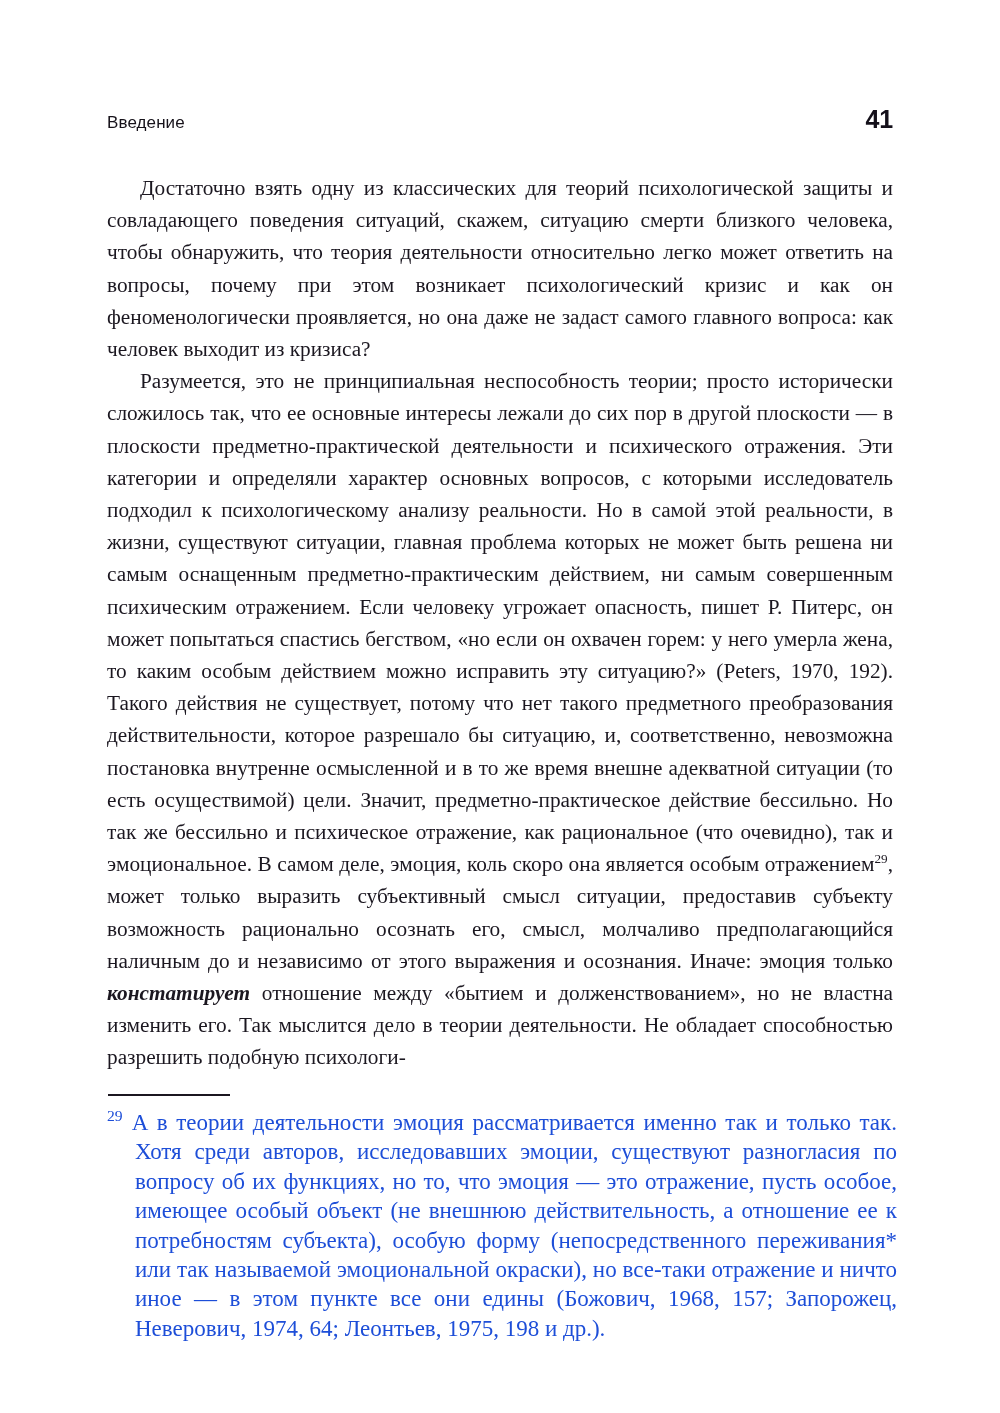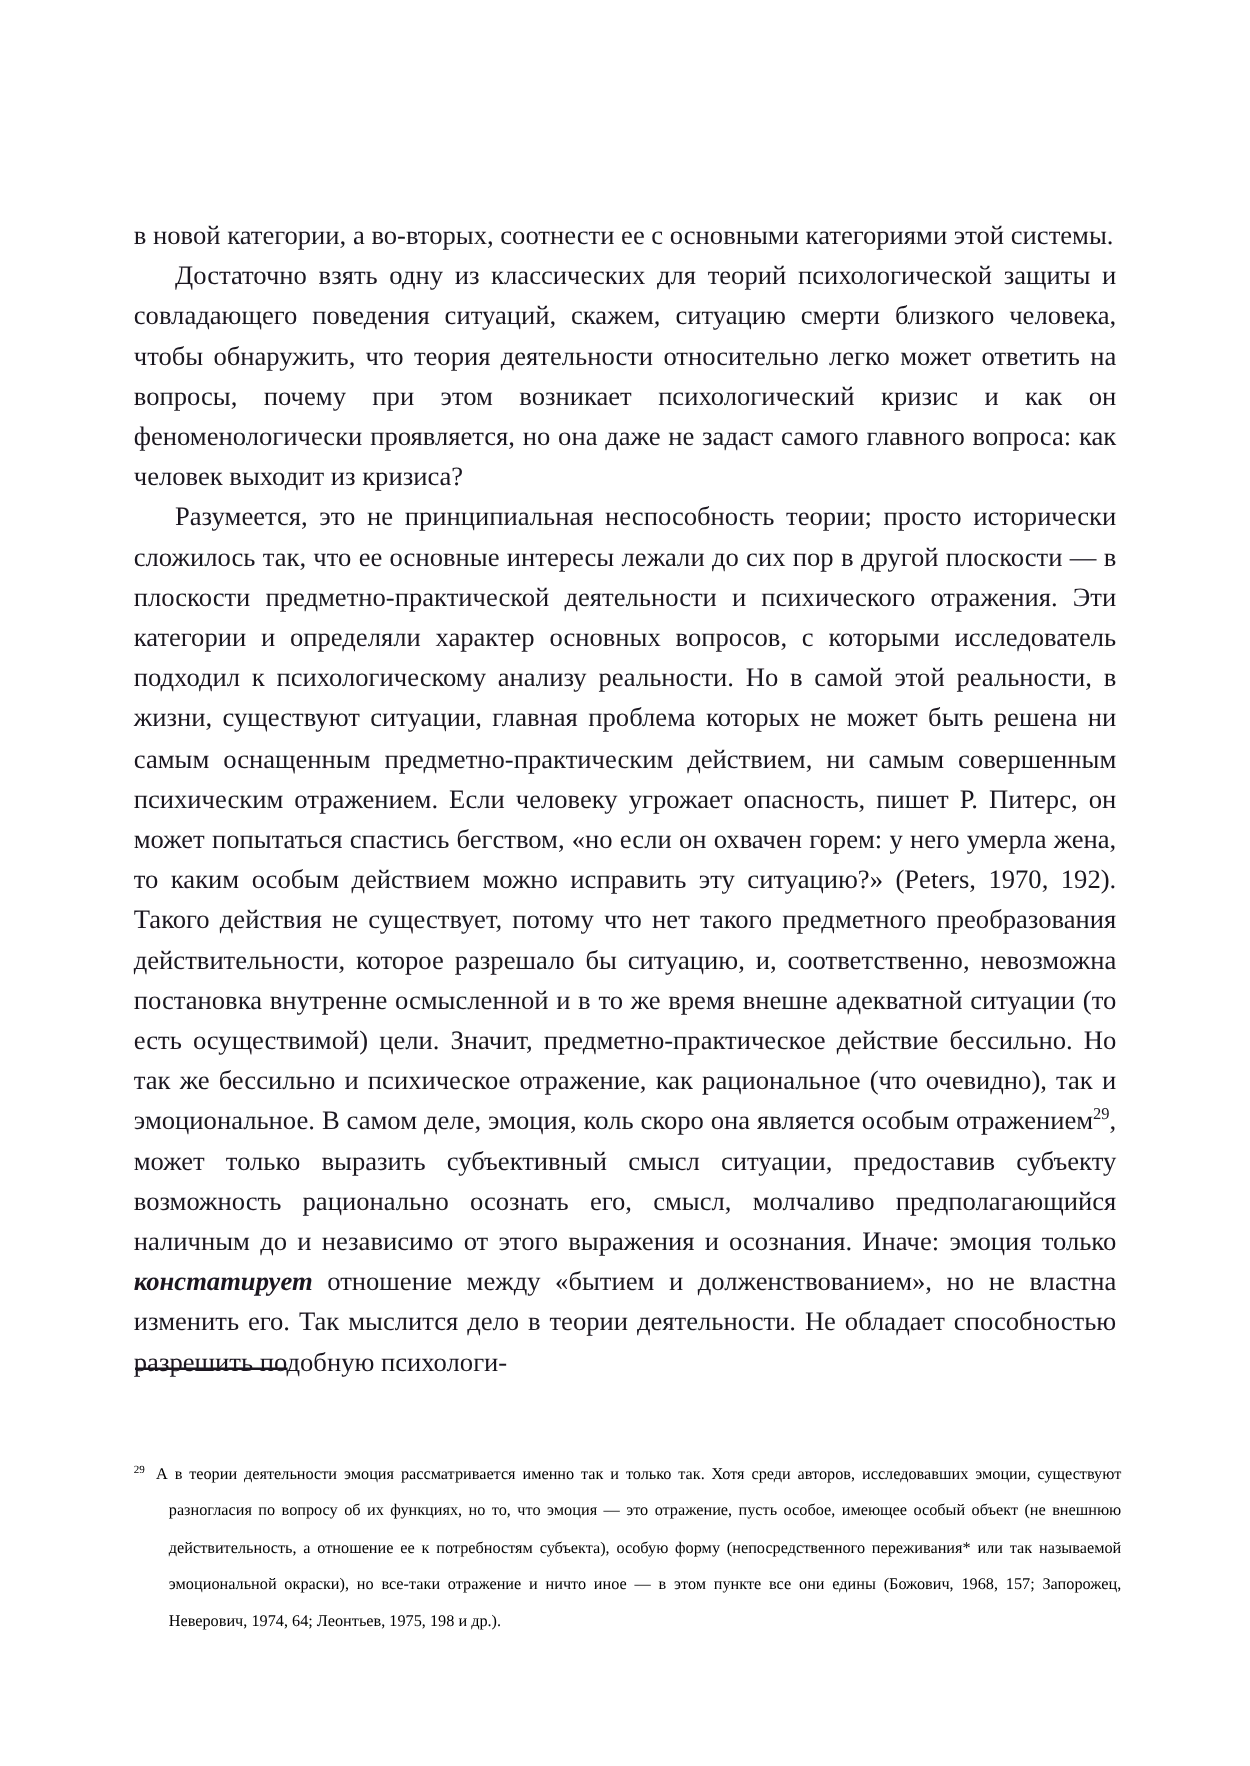--- a/index.html
+++ b/index.html
@@ -81,26 +81,26 @@
     position: absolute;
     left: 108px;
     top: 1094px;
     width: 122px;
     height: 0;
     border-top: 2px solid #1b1720;
   }
   .footnote-block {
     position: absolute;
     left: 107px;
-    top: 1164px;
+    top: 1108px;
     width: 790px;
     font-family: "Liberation Serif", "DejaVu Serif", serif;
-    font-size: 13px;
+    font-size: 23px;
     line-height: 29.4px;
-    color: #000000;
+    color: #1d4ed8;
     text-align: justify;
     text-justify: inter-word;
     -webkit-hyphens: none;
     hyphens: none;
   }
   .footnote-block p {
     margin: 0;
     padding-left: 28px;
     text-indent: -28px;
   }
@@ -109,24 +109,27 @@
     vertical-align: super;
     line-height: 0;
     padding-right: 9px;
   }
 </style>
 </head>
 <body>
 
 <div class="page">
 
+  <div class="running-head">
+    <div class="running-head-title">Введение</div>
+    <div class="running-head-folio">41</div>
+  </div>
 
   <div class="body-block">
 
-    <p class="cont">в новой категории, а во-вторых, соотнести ее с основными категориями этой системы.</p>
 
     <p class="indent">Достаточно взять одну из классических для теорий психологической защиты и совладающего поведения ситуаций, скажем, ситуацию смерти близкого человека, чтобы обнаружить, что теория деятельности относительно легко может ответить на вопросы, почему при этом возникает психологический кризис и как он феноменологически проявляется, но она даже не задаст самого главного вопроса: как человек выходит из кризиса?</p>
 
     <p class="indent">
       <span>Разумеется, это не принципиальная неспособность теории; просто исторически сложилось так, что ее основные интересы лежали до сих пор в другой плоскости — в плоскости предметно-практической деятельности и психического отражения. Эти категории и определяли характер основных вопросов, с которыми исследователь подходил к психологическому анализу реальности. Но в самой этой реальности, в жизни, существуют ситуации, главная проблема которых не может быть решена ни самым оснащенным предметно-практическим действием, ни самым совершенным психическим отражением. Если человеку угрожает опасность, пишет Р. Питерс, он может попытаться спастись бегством, «но если он охвачен горем: у него умерла жена, то каким особым действием можно исправить эту ситуацию?» (Peters, 1970, 192). Такого действия не существует, потому что нет такого предметного преобразования действительности, которое разрешало бы ситуацию, и, соответственно, невозможна постановка внутренне осмысленной и в то же время внешне адекватной ситуации (то есть осуществимой) цели. Значит, предметно-практическое действие бессильно. Но так же бессильно и психическое отражение, как рациональное (что очевидно), так и эмоциональное. В самом деле, эмоция, коль скоро она является особым отражением</span><sup class="fn-ref">29</sup><span>, может только выразить субъективный смысл ситуации, предоставив субъекту возможность рационально осознать его, смысл, молчаливо предполагающийся наличным до и независимо от этого выражения и осознания. Иначе: эмоция только </span><em>констатирует</em><span> отношение между «бытием и долженствованием», но не властна изменить его. Так мыслится дело в теории деятельности. Не обладает способностью разрешить подобную психологи-</span>
     </p>
 
   </div>
 
   <div class="footnote-rule"></div>

